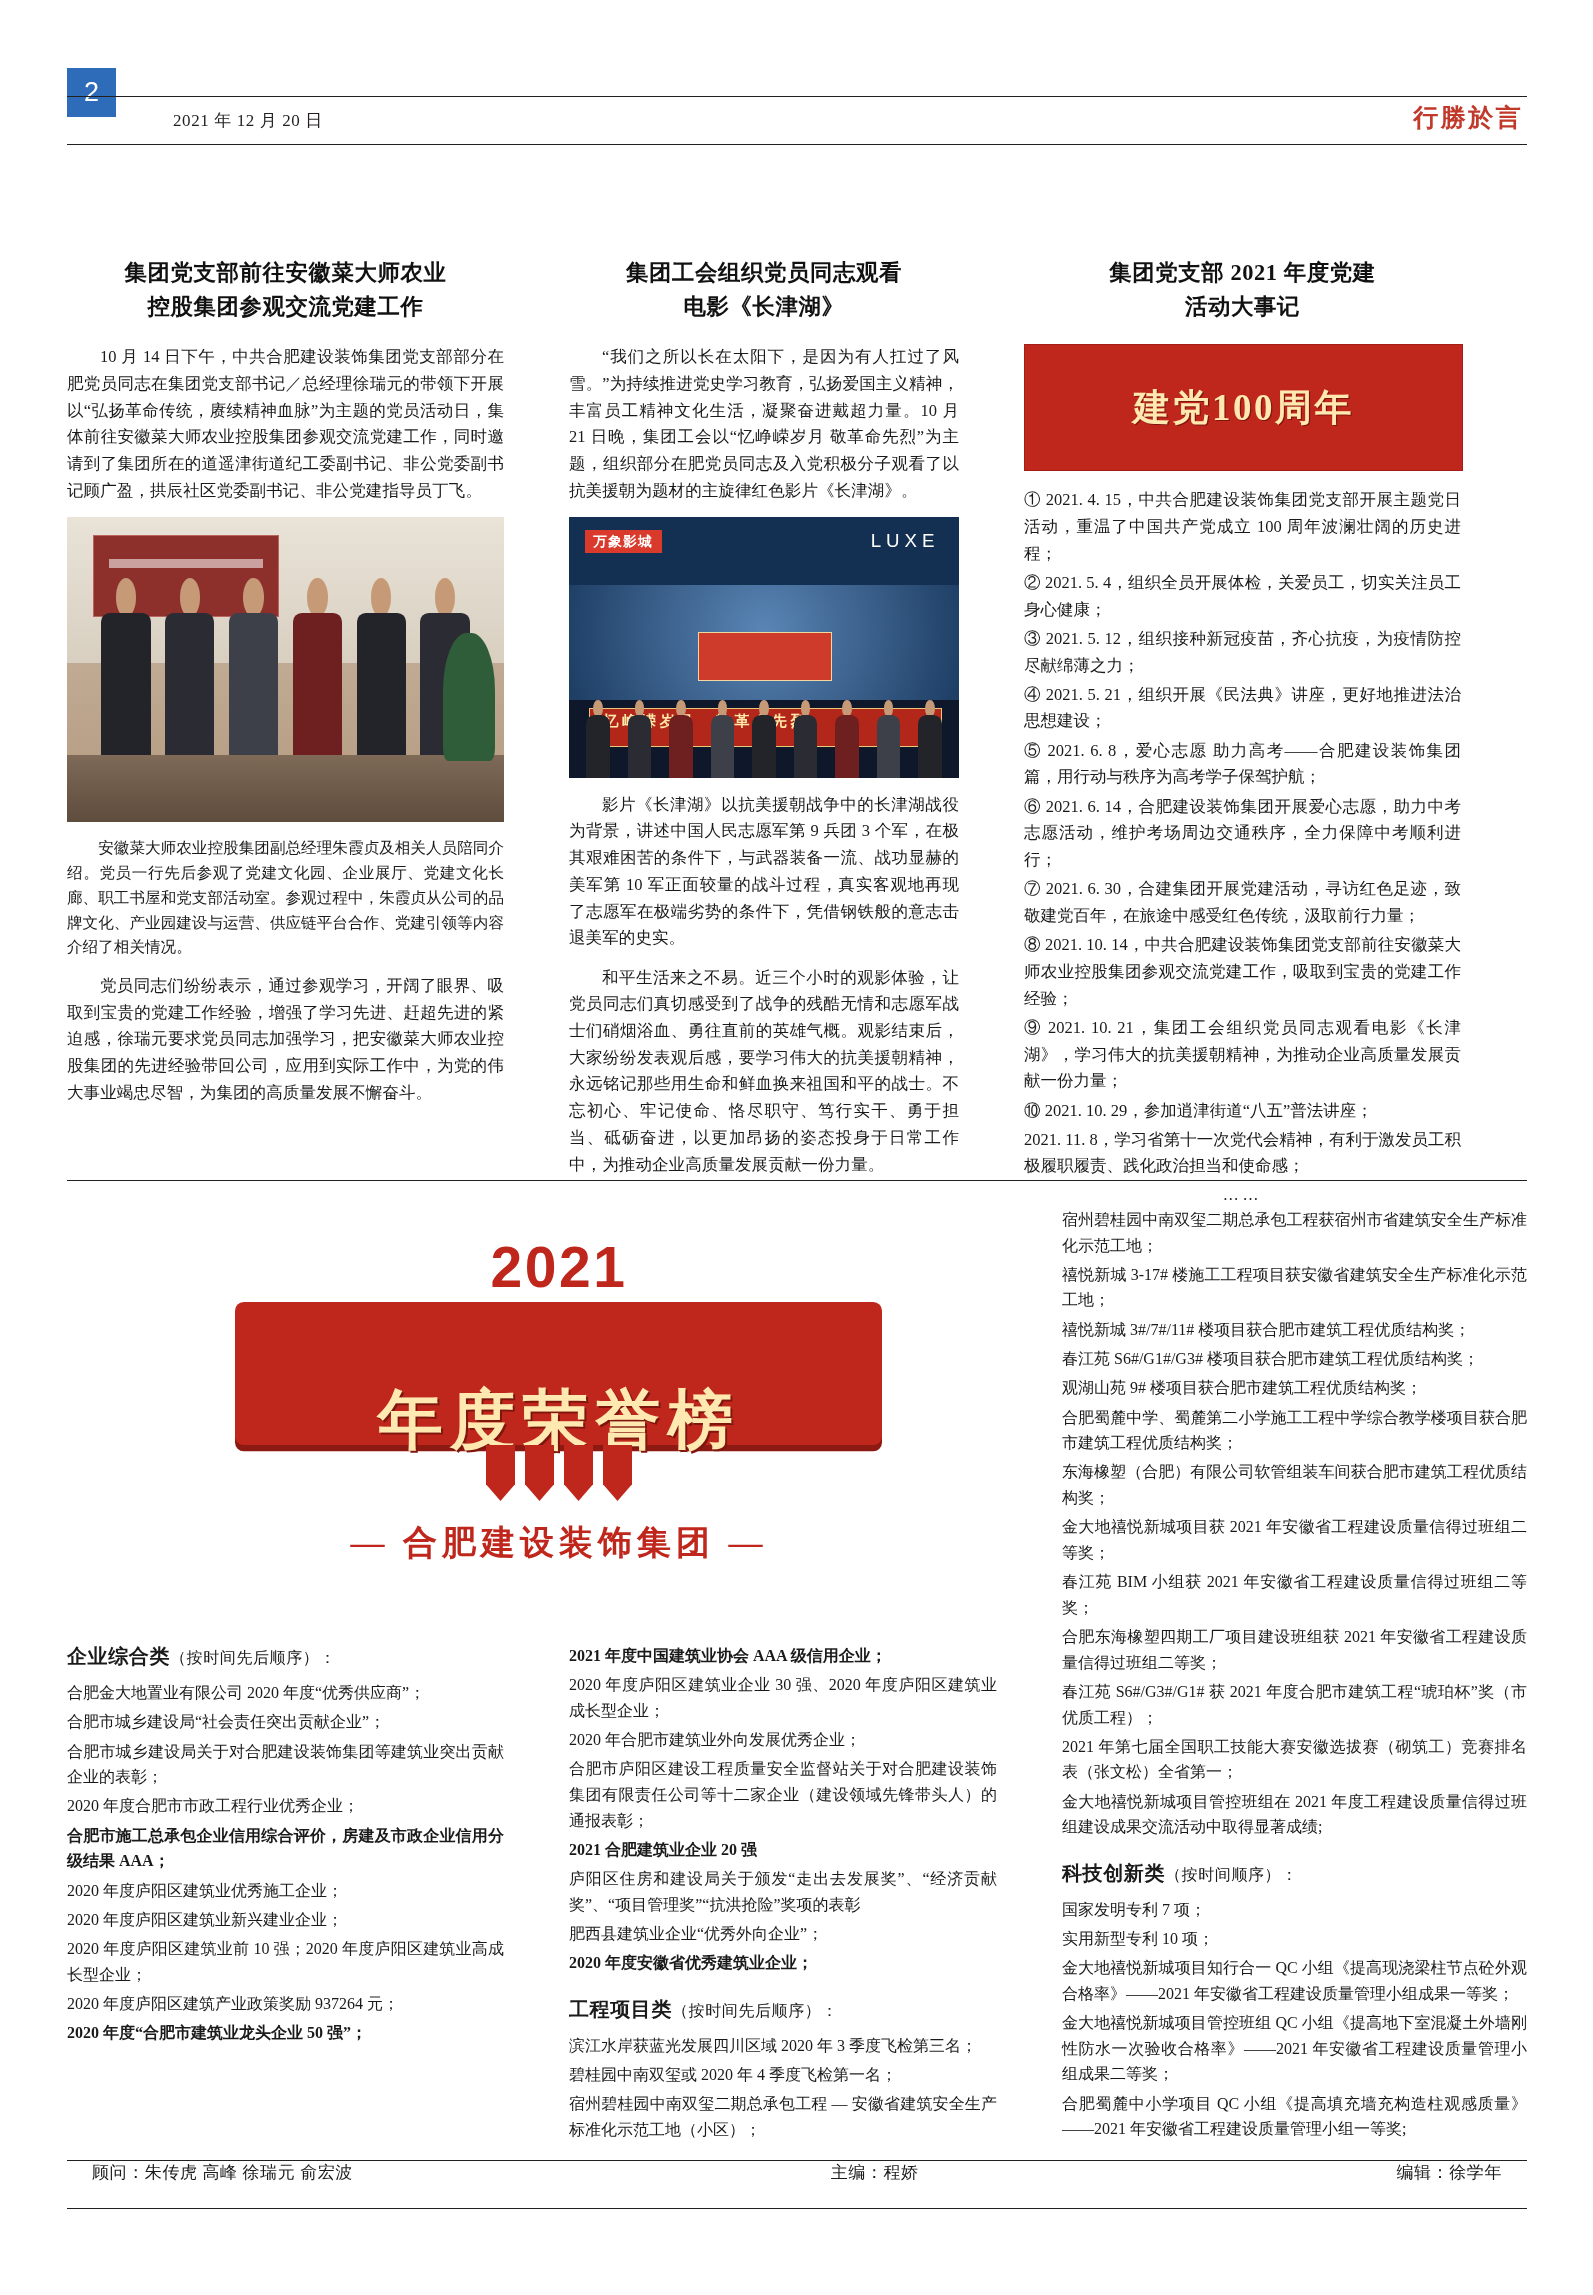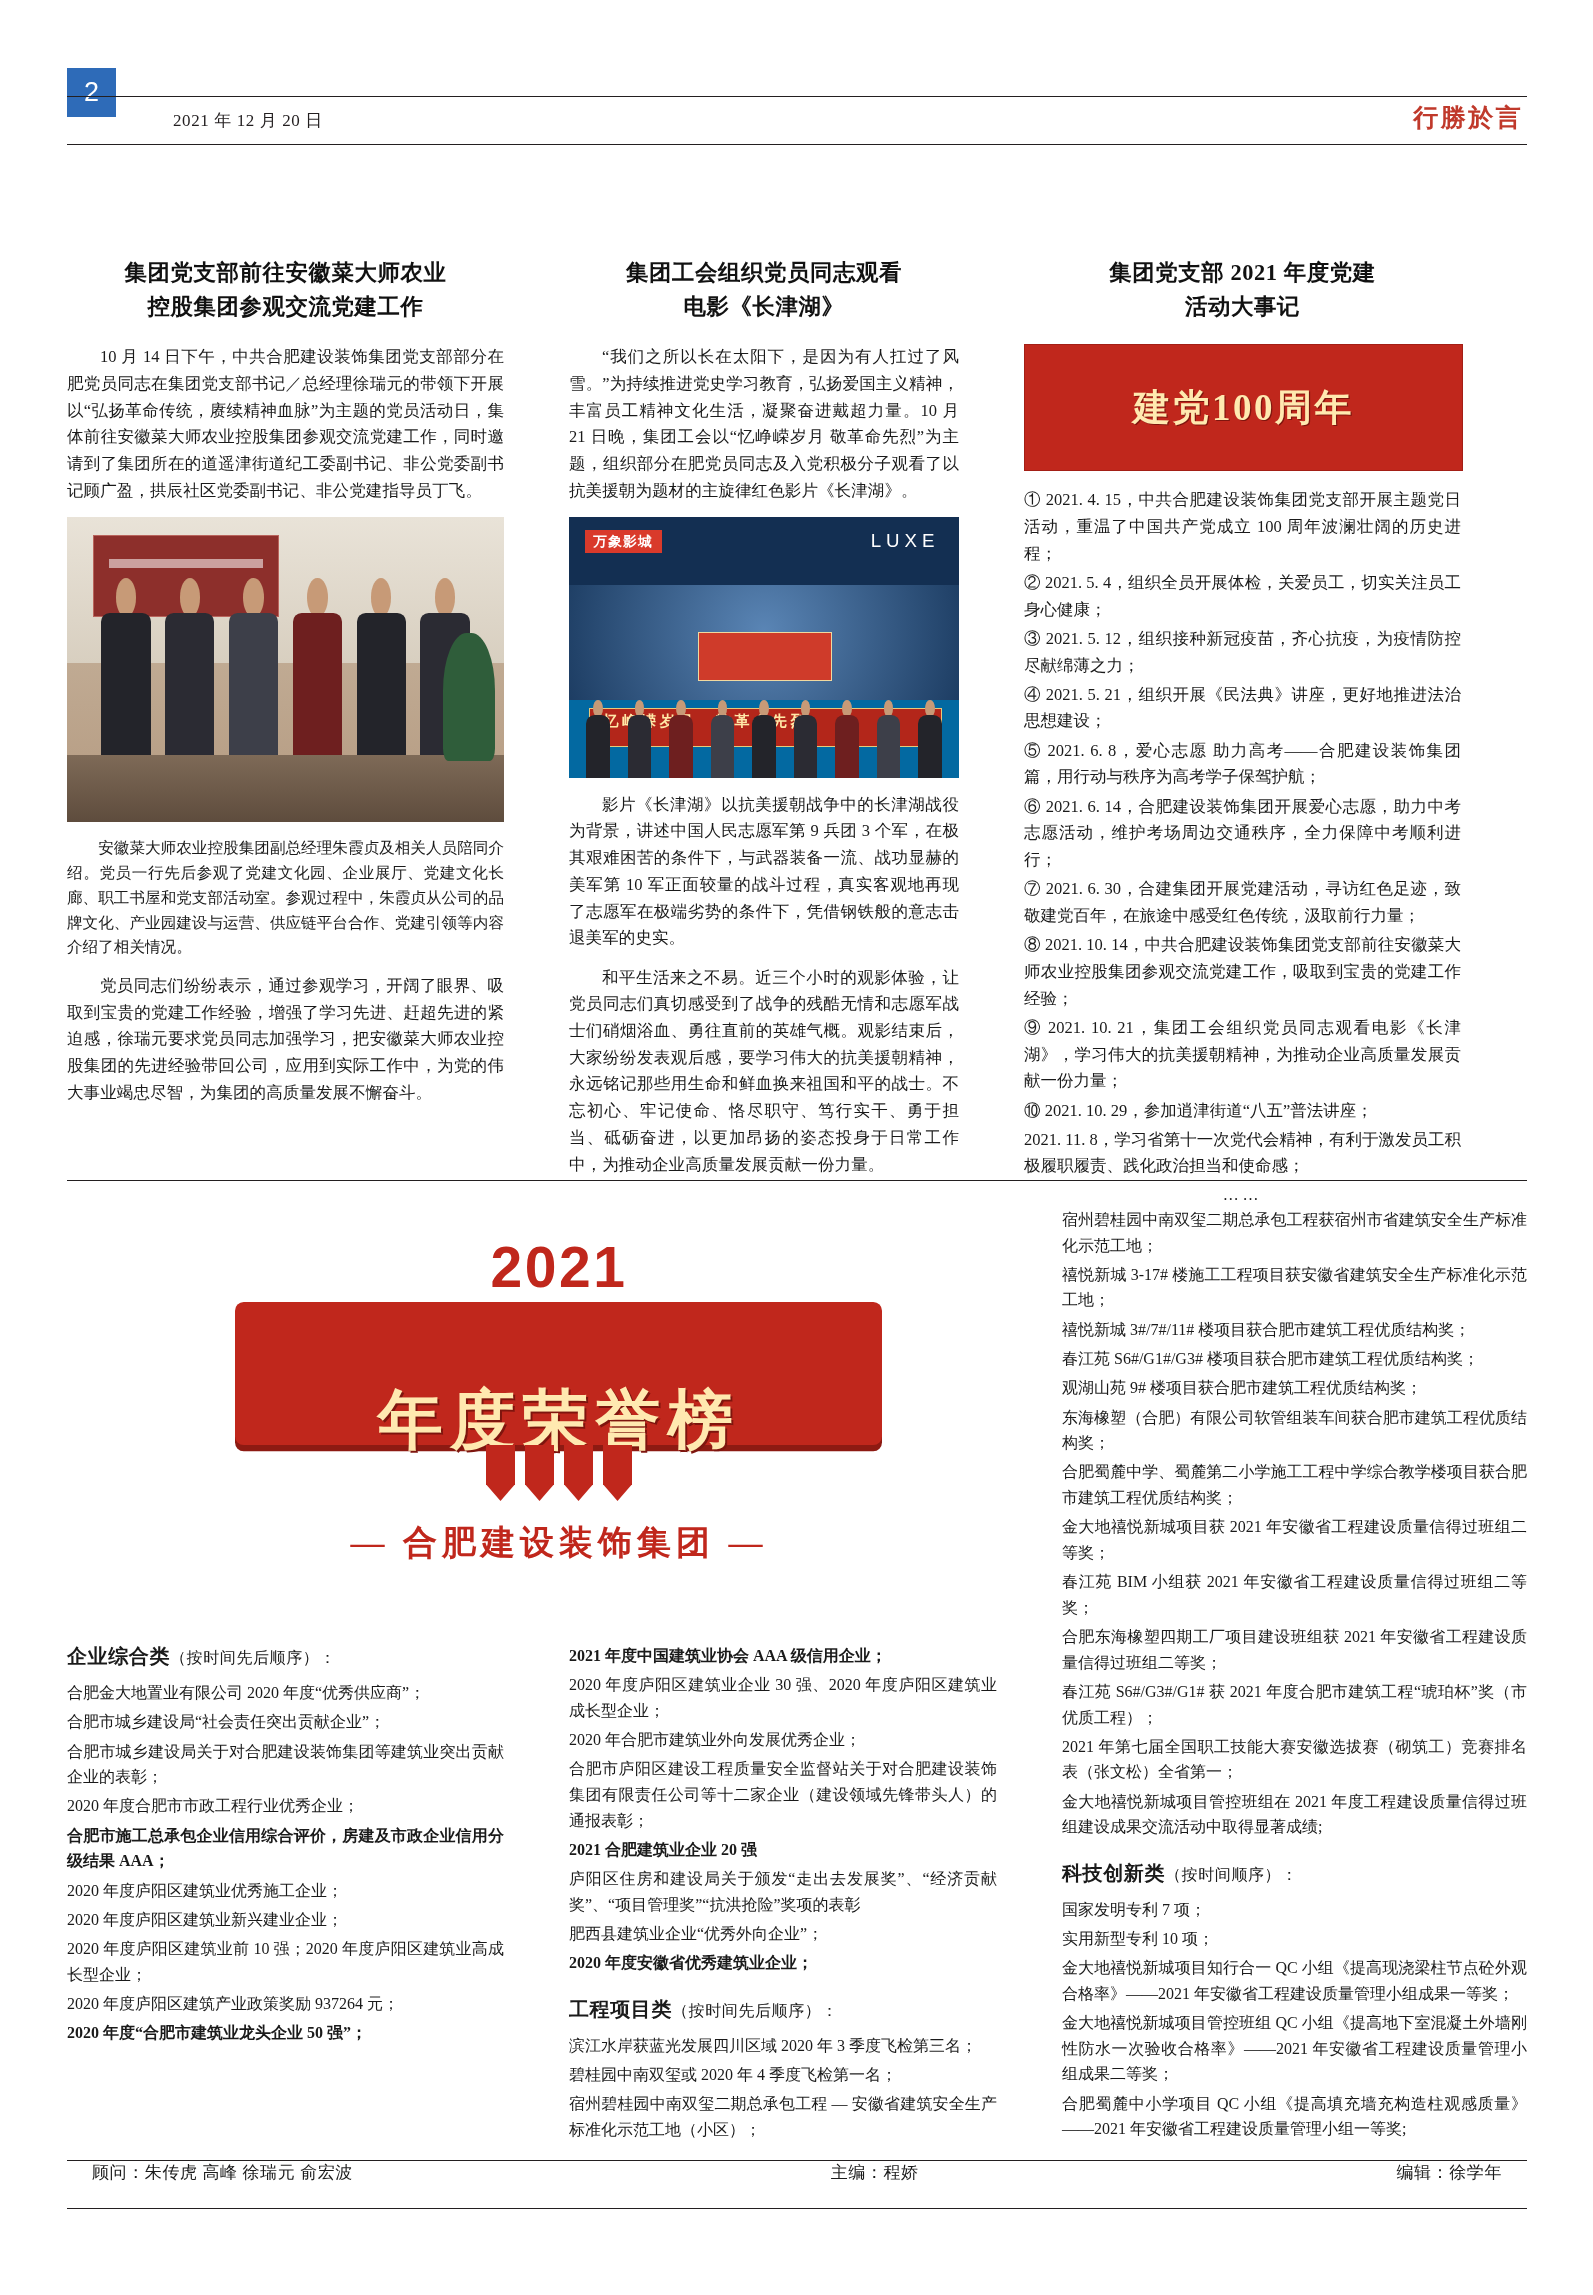--- a/index.html
+++ b/index.html
@@ -94,21 +94,21 @@
   .pp .head{position:absolute;left:32%;top:0;width:36%;height:22%;border-radius:50%;background:#c79a77;}
   .pp .body{position:absolute;left:6%;top:20%;width:88%;height:80%;background:#23242a;border-radius:8.7px 8.7px 0 0;}
   .pp.w .body{background:#2b2b33;}
   .pp.r .body{background:#6e1f1f;}
   .pp.l .body{background:#3d3f49;}
   .ph1-plant{position:absolute;right:2%;bottom:20%;width:12%;height:42%;background:#2f5d3a;border-radius:45% 45% 10% 10%;}
   .cap{font-size:15.6px;line-height:1.6;text-align:justify;text-indent:2em;margin:0 0 12.5px 0;}
   
   .photo2{
     width:100%;height:261px;margin:2.5px 0 13.7px 0;
-    position:relative;overflow:hidden;background:#0369a1;
+    position:relative;overflow:hidden;background:#0f172a;
   }
   .p2-top{position:absolute;left:0;top:0;right:0;height:26%;background:#132f52;}
   .p2-logo{position:absolute;left:4%;top:5%;padding:2.5px 8.7px;background:#d93a2b;color:#fff;font-size:13.7px;font-weight:bold;letter-spacing:1.2px;font-family:"Liberation Sans",sans-serif;}
   .p2-luxe{position:absolute;right:5%;top:5%;color:#fff;font-size:18.7px;letter-spacing:5px;font-family:"Liberation Sans",sans-serif;}
   .p2-hall{position:absolute;left:0;top:26%;right:0;bottom:30%;background:radial-gradient(circle at 50% 40%,#5a85b5,#1d3d63);}
   .p2-screen{position:absolute;left:33%;top:44%;width:34%;height:18%;background:#cf3b2a;border:1.2px solid #f0d9a0;}
   .p2-banner{position:absolute;left:5%;bottom:12%;width:90%;height:14%;background:#b3261a;border:1.2px solid #e8c97a;}
   .p2-banner span{position:absolute;left:4%;top:8%;color:#ffe9a8;font-size:15px;letter-spacing:3.7px;font-family:"Liberation Serif",serif;font-weight:bold;}
   .p2-row{position:absolute;left:4%;bottom:0;width:92%;height:30%;display:flex;align-items:flex-end;justify-content:space-between;}
   .p2-row .pp{width:7.5%;}
@@ -387,22 +387,22 @@
         <p class="list">碧桂园中南双玺或 2020 年 4 季度飞检第一名；</p>
         <p class="list">宿州碧桂园中南双玺二期总承包工程 — 安徽省建筑安全生产标准化示范工地（小区）；</p>
       </div>
 
       <div class="bcol b3" style="margin-top:-436px">
         <p class="list">宿州碧桂园中南双玺二期总承包工程获宿州市省建筑安全生产标准化示范工地；</p>
         <p class="list">禧悦新城 3-17# 楼施工工程项目获安徽省建筑安全生产标准化示范工地；</p>
         <p class="list">禧悦新城 3#/7#/11# 楼项目获合肥市建筑工程优质结构奖；</p>
         <p class="list">春江苑 S6#/G1#/G3# 楼项目获合肥市建筑工程优质结构奖；</p>
         <p class="list">观湖山苑 9# 楼项目获合肥市建筑工程优质结构奖；</p>
+        <p class="list">合肥蜀麓中学、蜀麓第二小学施工工程中学综合教学楼项目获合肥市建筑工程优质结构奖；</p>
         <p class="list">东海橡塑（合肥）有限公司软管组装车间获合肥市建筑工程优质结构奖；</p>
-        <p class="list">合肥蜀麓中学、蜀麓第二小学施工工程中学综合教学楼项目获合肥市建筑工程优质结构奖；</p>
         <p class="list">金大地禧悦新城项目获 2021 年安徽省工程建设质量信得过班组二等奖；</p>
         <p class="list">春江苑 BIM 小组获 2021 年安徽省工程建设质量信得过班组二等奖；</p>
         <p class="list">合肥东海橡塑四期工厂项目建设班组获 2021 年安徽省工程建设质量信得过班组二等奖；</p>
         <p class="list">春江苑 S6#/G3#/G1# 获 2021 年度合肥市建筑工程“琥珀杯”奖（市优质工程）；</p>
         <p class="list">2021 年第七届全国职工技能大赛安徽选拔赛（砌筑工）竞赛排名表（张文松）全省第一；</p>
         <p class="list">金大地禧悦新城项目管控班组在 2021 年度工程建设质量信得过班组建设成果交流活动中取得显著成绩;</p>
         <div class="spacer"></div>
         <h3 class="sec">
           <span>科技创新类</span><span class="small">（按时间顺序）：</span>
         </h3>

